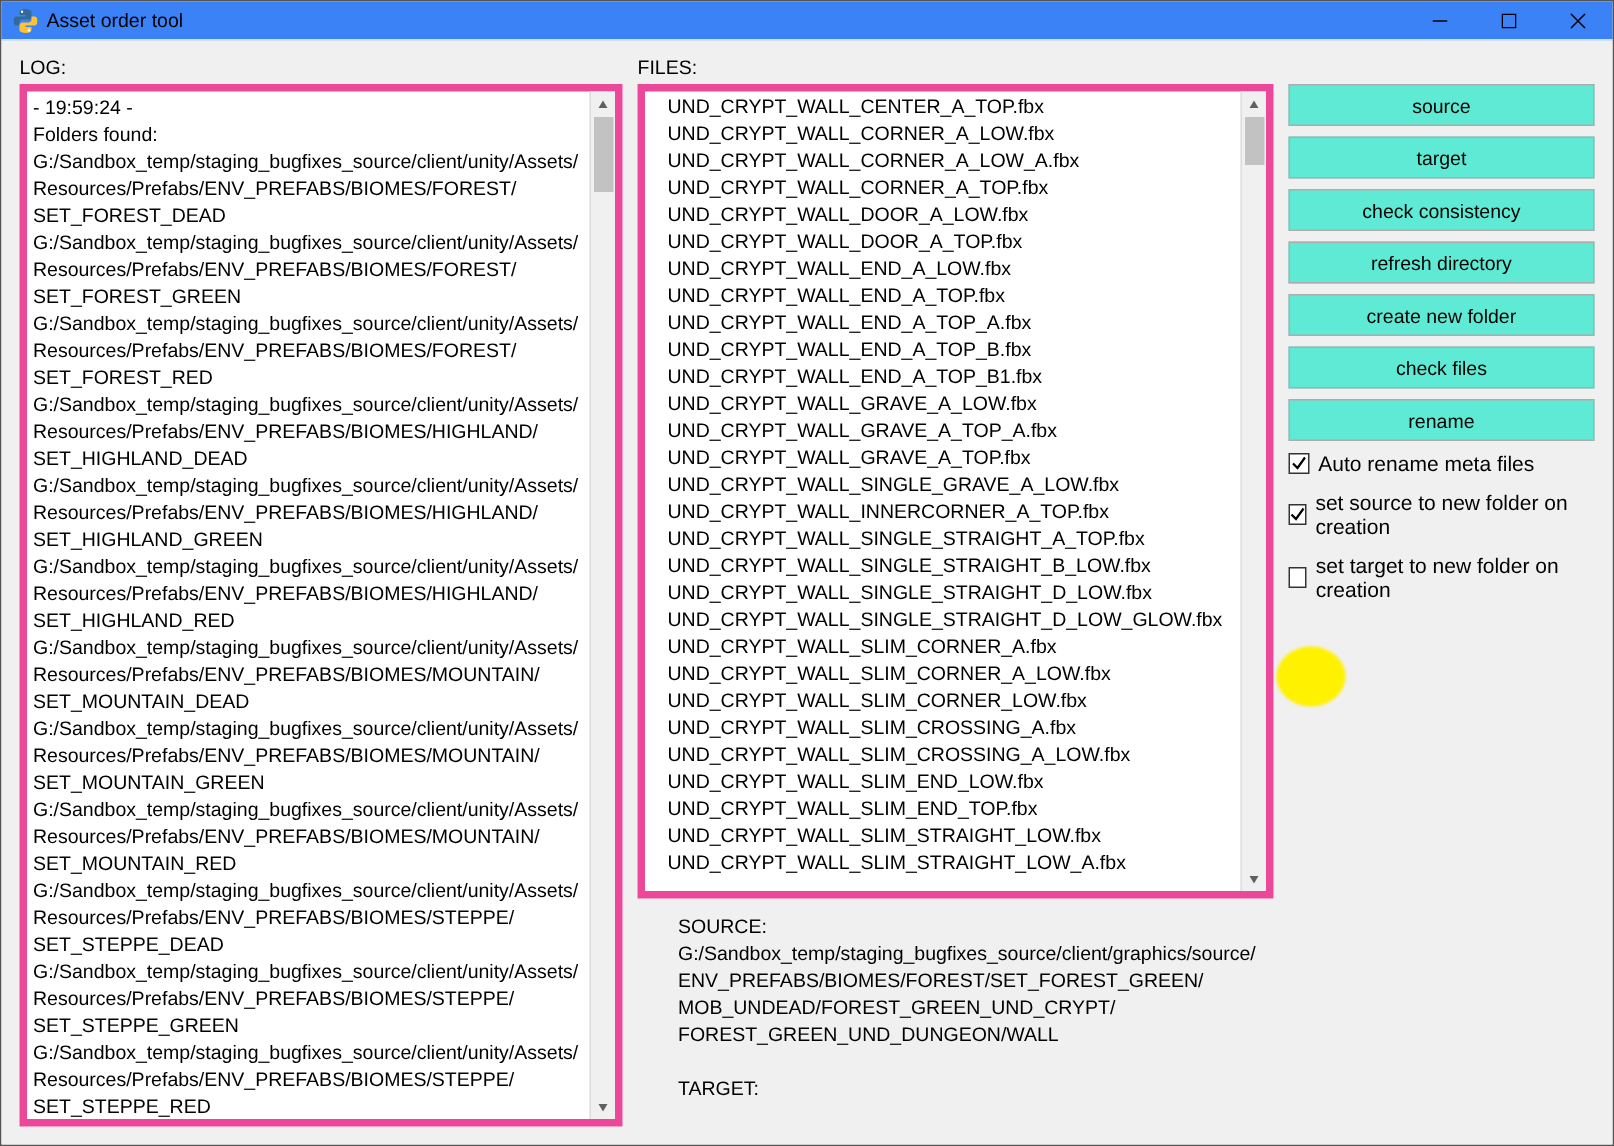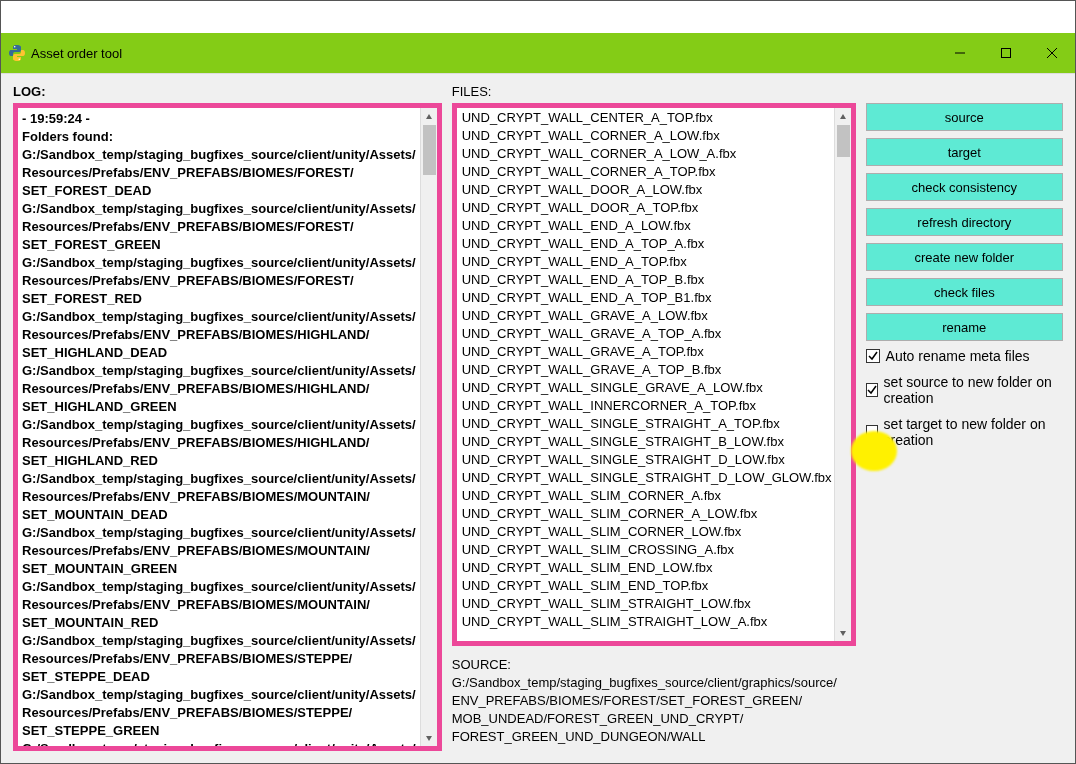--- a/index.html
+++ b/index.html
@@ -16,26 +16,25 @@
   .window {
     width: 1076px;
     height: 764px;
     border: 1px solid #555;
     background: #fff;
     position: relative;
     display: flex;
     flex-direction: column;
   }
   .titlebar {
-    height: 41px;
-    background: #84cc16;
+    height: 26px;
+    background: #3b82f6;
     display: flex;
     align-items: center;
     border-bottom: 1px solid #ddd;
-    margin-top: 32px;
   }
   .titlebar .icon {
     width: 16px; height: 16px;
     margin-left: 8px;
     display: inline-block;
   }
   .titlebar .title {
     margin-left: 6px;
     font-size: 13px;
   }
@@ -59,21 +58,21 @@
     padding: 10px 12px 12px 12px;
     display: flex;
     gap: 10px;
     min-height: 0;
   }
   .col {
     display: flex;
     flex-direction: column;
     min-height: 0;
   }
-  .col-log { flex: 0 0 402px; font-weight: bold; }
+  .col-log { flex: 0 0 402px; }
   .col-files { flex: 0 0 395px; }
   .col-side { flex: 1; }
   .label {
     font-size: 13px;
     margin-bottom: 4px;
   }
   .listwrap {
     background: #fff;
     border: 5px solid #ec4899;
     flex: 1;
@@ -87,21 +86,21 @@
     flex: 1;
     overflow: hidden;
     padding: 2px 4px 2px 4px;
     line-height: 18px;
     font-size: 13px;
     white-space: pre-line;
   }
   .filelist {
     flex:1;
     overflow:hidden;
-    padding: 1px 2px;
+    padding: 1px 12px;
   }
   .filelist .file-item {
     height: 18px;
     line-height: 18px;
     padding-left: 3px;
     font-size: 13px;
     white-space: nowrap;
   }
   .scrollbar {
     width: 17px;
@@ -129,20 +128,21 @@
     left:2px;
     width:13px;
     background:#c2c2c2;
   }
   .thumb-log { top:0; height:50px; }
   .thumb-files { top:0; height:32px; }
   .pathinfo {
     margin-top: 10px;
     font-size: 13px;
     line-height: 18px;
+    margin-left: 27px;
   }
   .sidebar-btn {
     display:block;
     width: 100%;
     height: 28px;
     margin-bottom: 7px;
     background: #5eead4;
     border: 1px solid #adadad;
     font-size: 13px;
     font-family: inherit;
@@ -281,38 +281,38 @@
       <div class="label">FILES:</div>
       <div class="listwrap fileswrap">
         <div class="filelist" id="file-list">
             <div class="file-item">UND_CRYPT_WALL_CENTER_A_TOP.fbx</div>
             <div class="file-item">UND_CRYPT_WALL_CORNER_A_LOW.fbx</div>
             <div class="file-item">UND_CRYPT_WALL_CORNER_A_LOW_A.fbx</div>
             <div class="file-item">UND_CRYPT_WALL_CORNER_A_TOP.fbx</div>
             <div class="file-item">UND_CRYPT_WALL_DOOR_A_LOW.fbx</div>
             <div class="file-item">UND_CRYPT_WALL_DOOR_A_TOP.fbx</div>
             <div class="file-item">UND_CRYPT_WALL_END_A_LOW.fbx</div>
+            <div class="file-item">UND_CRYPT_WALL_END_A_TOP.fbx</div>
             <div class="file-item">UND_CRYPT_WALL_END_A_TOP_A.fbx</div>
-            <div class="file-item">UND_CRYPT_WALL_END_A_TOP.fbx</div>
             <div class="file-item">UND_CRYPT_WALL_END_A_TOP_B.fbx</div>
             <div class="file-item">UND_CRYPT_WALL_END_A_TOP_B1.fbx</div>
             <div class="file-item">UND_CRYPT_WALL_GRAVE_A_LOW.fbx</div>
             <div class="file-item">UND_CRYPT_WALL_GRAVE_A_TOP_A.fbx</div>
             <div class="file-item">UND_CRYPT_WALL_GRAVE_A_TOP.fbx</div>
-            <div class="file-item">UND_CRYPT_WALL_GRAVE_A_TOP_B.fbx</div>
             <div class="file-item">UND_CRYPT_WALL_SINGLE_GRAVE_A_LOW.fbx</div>
             <div class="file-item">UND_CRYPT_WALL_INNERCORNER_A_TOP.fbx</div>
             <div class="file-item">UND_CRYPT_WALL_SINGLE_STRAIGHT_A_TOP.fbx</div>
             <div class="file-item">UND_CRYPT_WALL_SINGLE_STRAIGHT_B_LOW.fbx</div>
             <div class="file-item">UND_CRYPT_WALL_SINGLE_STRAIGHT_D_LOW.fbx</div>
             <div class="file-item">UND_CRYPT_WALL_SINGLE_STRAIGHT_D_LOW_GLOW.fbx</div>
             <div class="file-item">UND_CRYPT_WALL_SLIM_CORNER_A.fbx</div>
             <div class="file-item">UND_CRYPT_WALL_SLIM_CORNER_A_LOW.fbx</div>
             <div class="file-item">UND_CRYPT_WALL_SLIM_CORNER_LOW.fbx</div>
             <div class="file-item">UND_CRYPT_WALL_SLIM_CROSSING_A.fbx</div>
+            <div class="file-item">UND_CRYPT_WALL_SLIM_CROSSING_A_LOW.fbx</div>
             <div class="file-item">UND_CRYPT_WALL_SLIM_END_LOW.fbx</div>
             <div class="file-item">UND_CRYPT_WALL_SLIM_END_TOP.fbx</div>
             <div class="file-item">UND_CRYPT_WALL_SLIM_STRAIGHT_LOW.fbx</div>
             <div class="file-item">UND_CRYPT_WALL_SLIM_STRAIGHT_LOW_A.fbx</div>
           </div>
         <div class="scrollbar">
           <div class="scrollbtn">
               <svg width="8" height="8">
                 <polygon points="4,1 7,6 1,6" fill="#606060"></polygon>
               </svg>

